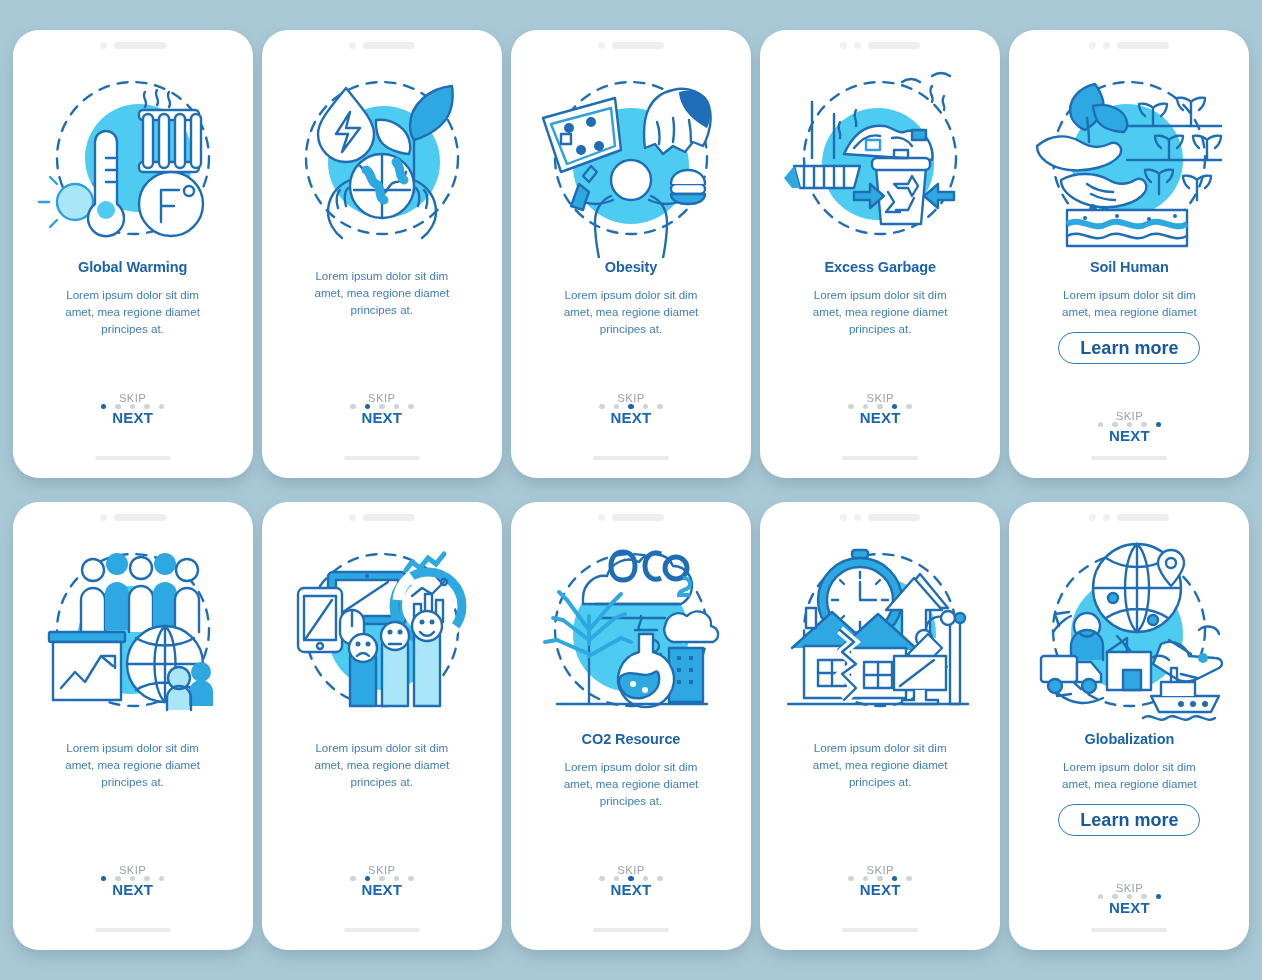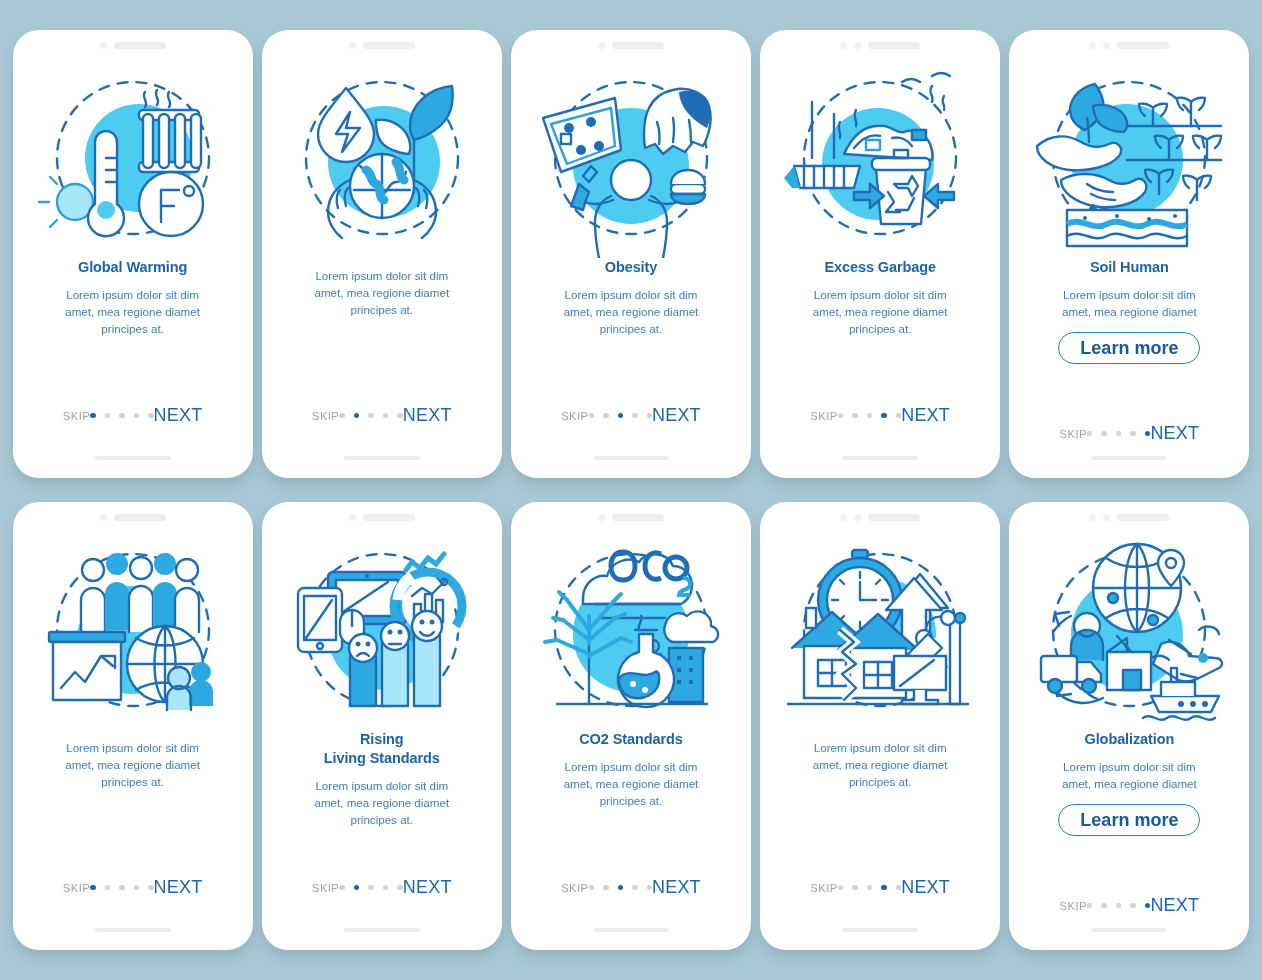--- a/index.html
+++ b/index.html
@@ -124,33 +124,34 @@
   
   .nav {
     position: absolute;
     left: 0;
     right: 0;
     bottom: 52px;
     padding: 0 22px;
     display: flex;
     align-items: center;
     justify-content: center;
+    flex-direction: column;
   }
   .nav.low { bottom: 34px; }
 
   .skip {
     color: #9aa3ab;
     font-size: 11.3px;
     letter-spacing: 0.4px;
     cursor: pointer;
   }
   .next {
     color: #1a66b0;
-    font-size: 18px;
-    font-weight: 400;
+    font-size: 15px;
+    font-weight: 700;
     letter-spacing: 0.2px;
     cursor: pointer;
   }
   .dots { display: flex; gap: 9px; align-items: center; }
   .dot {
     width: 5.5px; height: 5.5px;
     border-radius: 50%;
     background: #cfd4d8;
     cursor: pointer;
   }
@@ -618,22 +619,20 @@
             <path d="M130 102a13 13 0 0 1 26 0v70h-26z" class="st-d"></path>
  <circle cx="143" cy="92" r="15" class="fw"></circle>
             <circle cx="143" cy="92" r="15" class="st-d"></circle>
  <circle cx="138" cy="88" r="2.5" class="fb"></circle>
             <circle cx="148" cy="88" r="2.5" class="fb"></circle>
  <path d="M136 98c4 5 10 5 14 0" class="st-d"></path>
 </svg>
       </div>
 
       <div class="txt">
-        <div class="title">Rising
-Living Standards</div>
         <div class="desc">Lorem ipsum dolor sit dim
 amet, mea regione diamet
 principes at.</div>
 
       </div>
 
       <div class="nav">
         <span class="skip">SKIP</span>
         <span class="dots">
             <span class="dot"></span>
@@ -685,21 +684,21 @@
  <path d="M88 142c10-8 24 4 34-4 4-3 6 8 2 16-6 10-22 14-32 6-6-6-8-14-4-18z" class="fc2"></path>
  <path d="M88 142c10-8 24 4 34-4 4-3 6 8 2 16-6 10-22 14-32 6-6-6-8-14-4-18z" class="st-d"></path>
  <circle cx="100" cy="150" r="3" class="fw"></circle>
             <circle cx="112" cy="156" r="3" class="fw"></circle>
  <path d="M102 96h22" class="st-d"></path>
  <path d="M24 170h150" class="st-d"></path>
 </svg>
       </div>
 
       <div class="txt">
-        <div class="title">CO2 Standards</div>
+        <div class="title">CO2 Resource</div>
         <div class="desc">Lorem ipsum dolor sit dim
 amet, mea regione diamet
 principes at.</div>
 
       </div>
 
       <div class="nav">
         <span class="skip">SKIP</span>
         <span class="dots">
             <span class="dot"></span>

